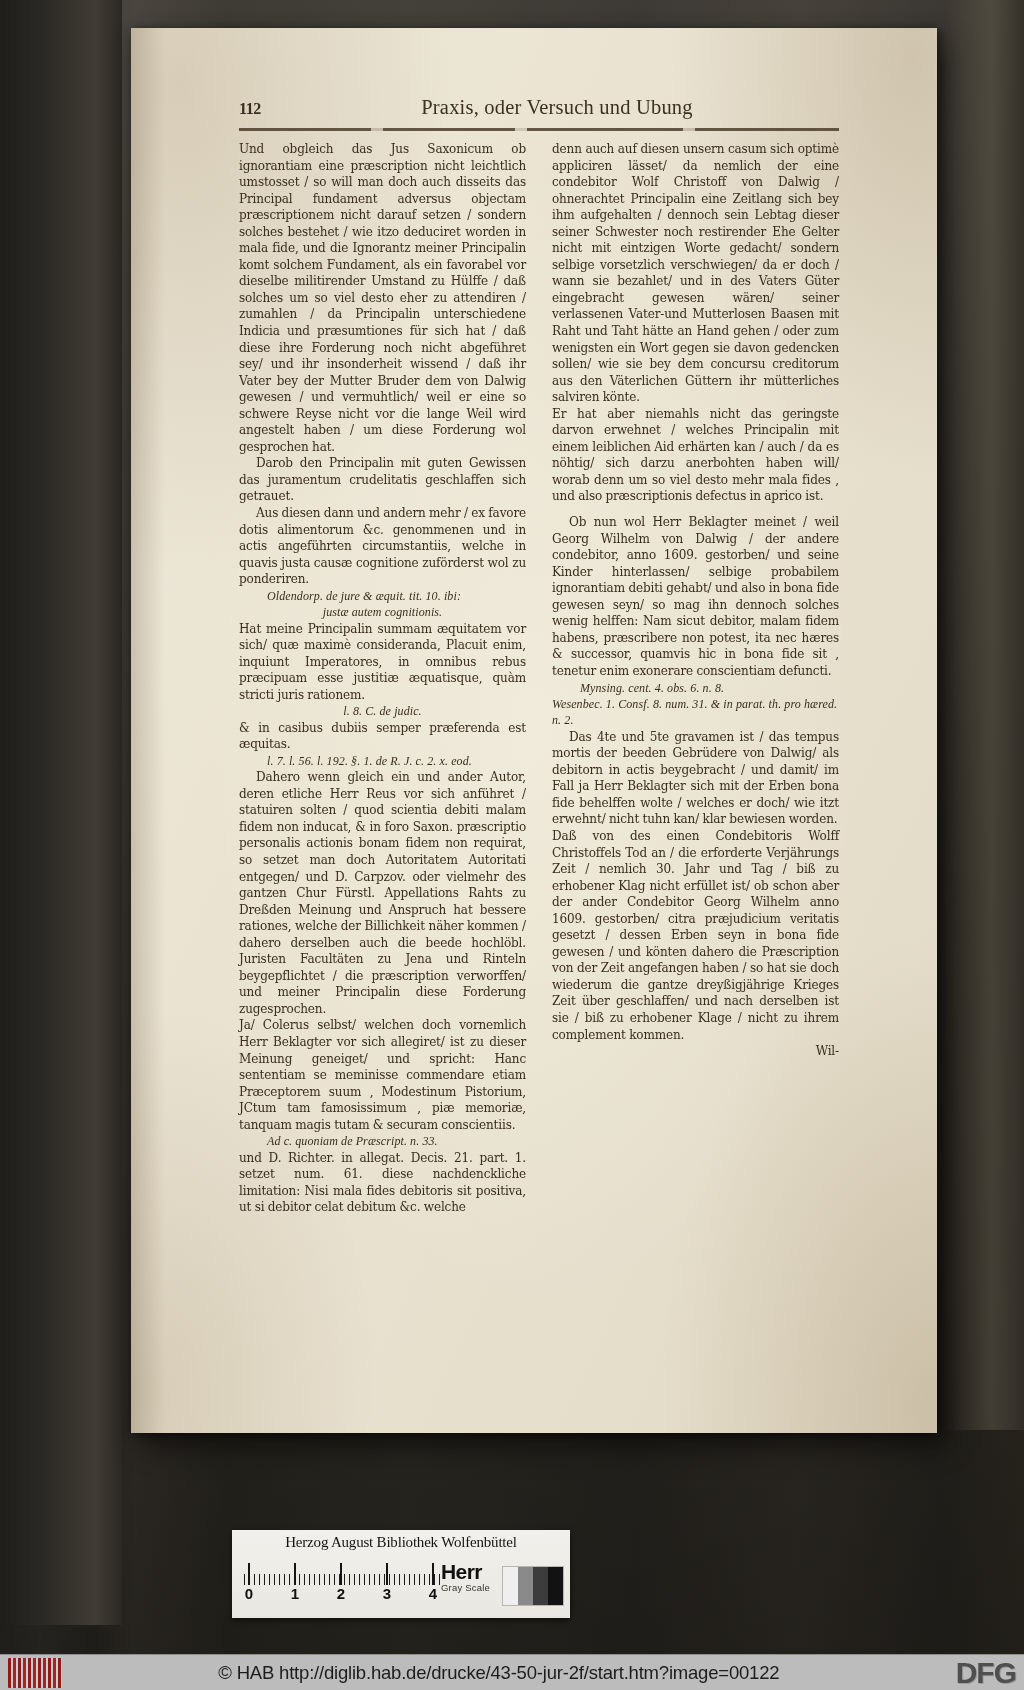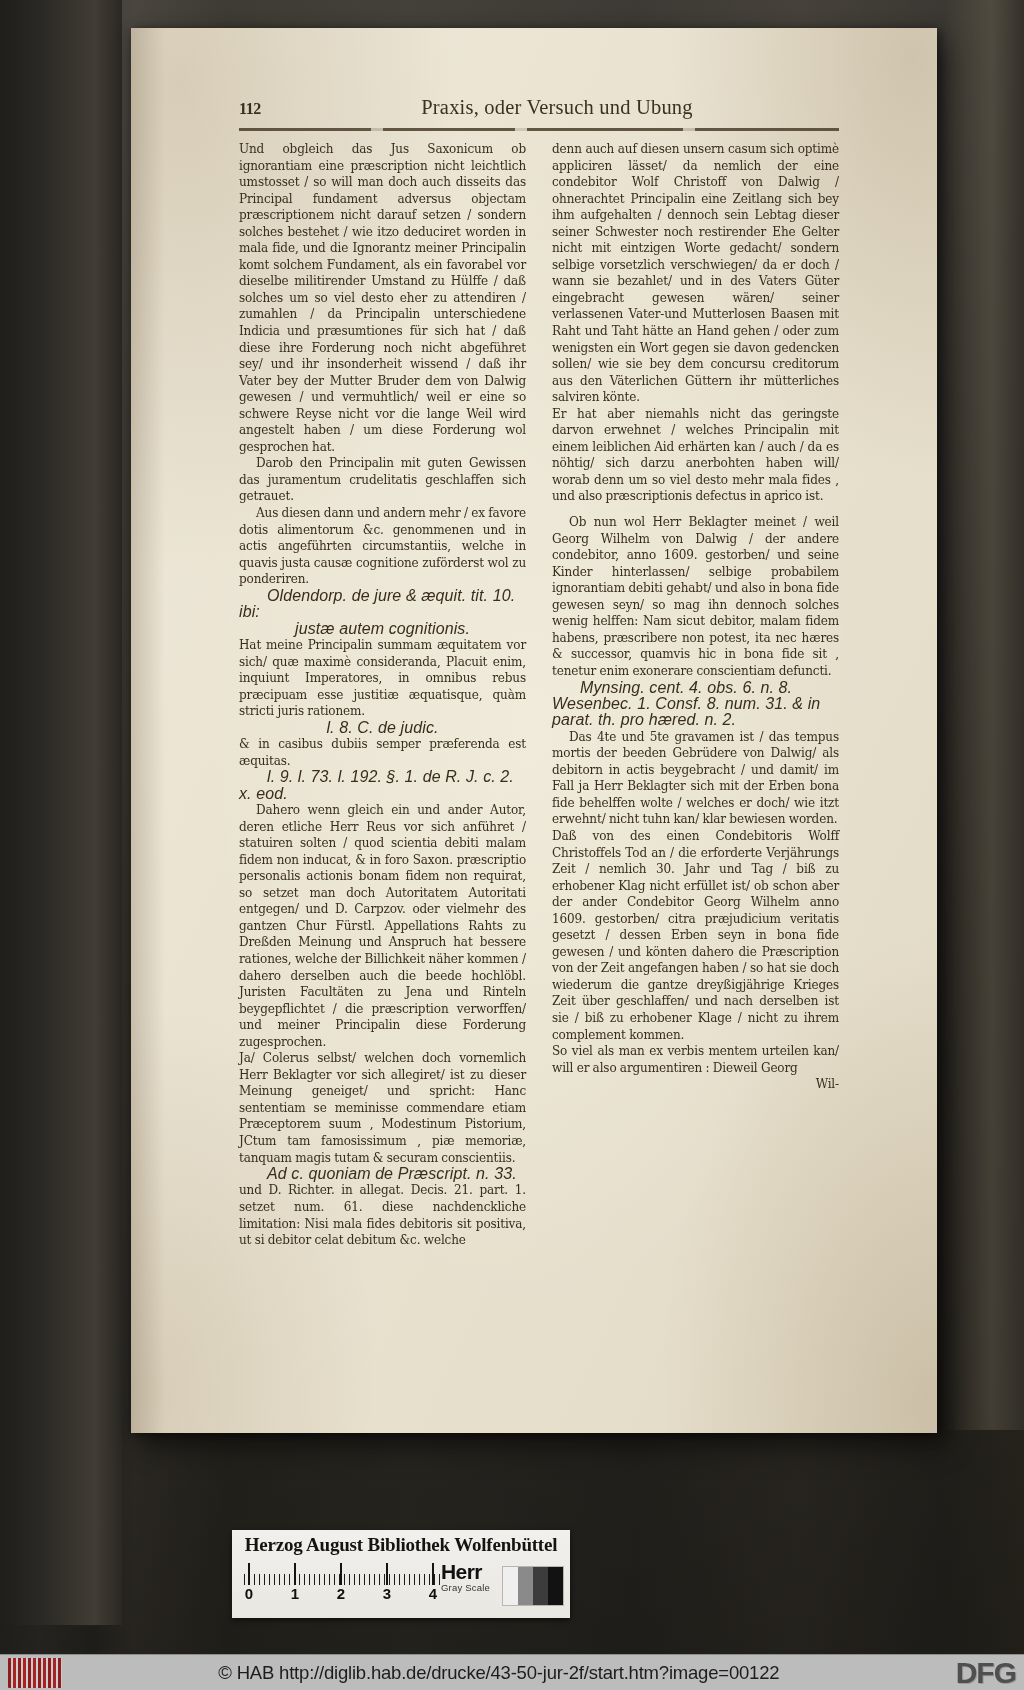--- a/index.html
+++ b/index.html
@@ -137,44 +137,44 @@
     hyphens: none;
     word-spacing: -0.3px;
     letter-spacing: -0.15px;
   }
   p.frak { margin-bottom: 0; }
   p.indent { text-indent: 17px; }
   p.gap { margin-top: 9px; }
 
   
   .cite {
-    font-family: Liberation Sans, sans-serif;
+    font-family: Liberation Serif, serif;
     font-style: italic;
-    font-size: 16px;
+    font-size: 12px;
     line-height: 16.4px;
     text-align: center;
     color: #3a2d1d;
     letter-spacing: 0.1px;
   }
   .cite.l { text-align: left; text-indent: 28px; }
   .cite.hang { text-align: left; }
 
   
   .target {
     position: absolute;
     left: 232px; top: 1530px;
     width: 338px; height: 88px;
     background: linear-gradient(180deg,#f2f0ec 0%, #e9e7e2 100%);
     box-shadow: 0 2px 5px rgba(0,0,0,0.6);
     overflow: hidden;
   }
   .target .tlabel {
     font-family: "Liberation Serif", serif;
-    font-weight: 700;
-    font-size: 19px;
+    font-weight: 400;
+    font-size: 15px;
     color: #141414;
     text-align: center;
     padding-top: 4px;
     letter-spacing: -0.2px;
     white-space: nowrap;
   }
   .ruler {
     position: absolute; left: 12px; top: 33px; width: 196px; height: 48px;
   }
   .ticks {
@@ -278,36 +278,35 @@
 
         <div class="col">
           <p class="frak">Und obgleich das Jus Saxonicum ob ignorantiam eine præscription nicht leichtlich umstosset / so will man doch auch disseits das Principal fundament adversus objectam præscriptionem nicht darauf setzen / sondern solches bestehet / wie itzo deduciret worden in mala fide, und die Ignorantz meiner Principalin komt solchem Fundament, als ein favorabel vor dieselbe militirender Umstand zu Hülffe / daß solches um so viel desto eher zu attendiren / zumahlen / da Principalin unterschiedene Indicia und præsumtiones für sich hat / daß diese ihre Forderung noch nicht abgeführet sey/ und ihr insonderheit wissend / daß ihr Vater bey der Mutter Bruder dem von Dalwig gewesen / und vermuhtlich/ weil er eine so schwere Reyse nicht vor die lange Weil wird angestelt haben / um diese Forderung wol gesprochen hat.</p>
           <p class="frak indent">Darob den Principalin mit guten Gewissen das juramentum crudelitatis geschlaffen sich getrauet.</p>
           <p class="frak indent">Aus diesen dann und andern mehr / ex favore dotis alimentorum &amp;c. genommenen und in actis angeführten circumstantiis, welche in quavis justa causæ cognitione zuförderst wol zu ponderiren.</p>
           <p class="cite l">Oldendorp. de jure &amp; æquit. tit. 10. ibi:</p>
           <p class="cite">justæ autem cognitionis.</p>
           <p class="frak">Hat meine Principalin summam æquitatem vor sich/ quæ maximè consideranda, Placuit enim, inquiunt Imperatores, in omnibus rebus præcipuam esse justitiæ æquatisque, quàm stricti juris rationem.</p>
           <p class="cite">l. 8. C. de judic.</p>
           <p class="frak">&amp; in casibus dubiis semper præferenda est æquitas.</p>
-          <p class="cite l">l. 9. l. 73. l. 192. §. 1. de R. J. c. 2. x. eod.</p>
+          <p class="cite l">l. 7. l. 56. l. 192. §. 1. de R. J. c. 2. x. eod.</p>
           <p class="frak indent">Dahero wenn gleich ein und ander Autor, deren etliche Herr Reus vor sich anführet / statuiren solten / quod scientia debiti malam fidem non inducat, &amp; in foro Saxon. præscriptio personalis actionis bonam fidem non requirat, so setzet man doch Autoritatem Autoritati entgegen/ und D. Carpzov. oder vielmehr des gantzen Chur Fürstl. Appellations Rahts zu Dreßden Meinung und Anspruch hat bessere rationes, welche der Billichkeit näher kommen / dahero derselben auch die beede hochlöbl. Juristen Facultäten zu Jena und Rinteln beygepflichtet / die præscription verworffen/ und meiner Principalin diese Forderung zugesprochen.</p>
           <p class="frak">Ja/ Colerus selbst/ welchen doch vornemlich Herr Beklagter vor sich allegiret/ ist zu dieser Meinung geneiget/ und spricht: Hanc sententiam se meminisse commendare etiam Præceptorem suum , Modestinum Pistorium, JCtum tam famosissimum , piæ memoriæ, tanquam magis tutam &amp; securam conscientiis.</p>
           <p class="cite l">Ad c. quoniam de Præscript. n. 33.</p>
           <p class="frak">und D. Richter. in allegat. Decis. 21. part. 1. setzet num. 61. diese nachdenckliche limitation: Nisi mala fides debitoris sit positiva, ut si debitor celat debitum &amp;c. welche</p>
         </div>
 
         <div class="col">
           <p class="frak">denn auch auf diesen unsern casum sich optimè appliciren lässet/ da nemlich der eine condebitor Wolf Christoff von Dalwig / ohnerachtet Principalin eine Zeitlang sich bey ihm aufgehalten / dennoch sein Lebtag dieser seiner Schwester noch restirender Ehe Gelter nicht mit eintzigen Worte gedacht/ sondern selbige vorsetzlich verschwiegen/ da er doch / wann sie bezahlet/ und in des Vaters Güter eingebracht gewesen wären/ seiner verlassenen Vater-und Mutterlosen Baasen mit Raht und Taht hätte an Hand gehen / oder zum wenigsten ein Wort gegen sie davon gedencken sollen/ wie sie bey dem concursu creditorum aus den Väterlichen Güttern ihr mütterliches salviren könte.</p>
           <p class="frak">Er hat aber niemahls nicht das geringste darvon erwehnet / welches Principalin mit einem leiblichen Aid erhärten kan / auch / da es nöhtig/ sich darzu anerbohten haben will/ worab denn um so viel desto mehr mala fides , und also præscriptionis defectus in aprico ist.</p>
           <p class="frak indent gap">Ob nun wol Herr Beklagter meinet / weil Georg Wilhelm von Dalwig / der andere condebitor, anno 1609. gestorben/ und seine Kinder hinterlassen/ selbige probabilem ignorantiam debiti gehabt/ und also in bona fide gewesen seyn/ so mag ihn dennoch solches wenig helffen: Nam sicut debitor, malam fidem habens, præscribere non potest, ita nec hæres &amp; successor, quamvis hic in bona fide sit , tenetur enim exonerare conscientiam defuncti.</p>
           <p class="cite l">Mynsing. cent. 4. obs. 6. n. 8.</p>
           <p class="cite hang">Wesenbec. 1. Consf. 8. num. 31. &amp; in parat. th. pro hæred. n. 2.</p>
           <p class="frak indent">Das 4te und 5te gravamen ist / das tempus mortis der beeden Gebrüdere von Dalwig/ als debitorn in actis beygebracht / und damit/ im Fall ja Herr Beklagter sich mit der Erben bona fide behelffen wolte / welches er doch/ wie itzt erwehnt/ nicht tuhn kan/ klar bewiesen worden.</p>
           <p class="frak">Daß von des einen Condebitoris Wolff Christoffels Tod an / die erforderte Verjährungs Zeit / nemlich 30. Jahr und Tag / biß zu erhobener Klag nicht erfüllet ist/ ob schon aber der ander Condebitor Georg Wilhelm anno 1609. gestorben/ citra præjudicium veritatis gesetzt / dessen Erben seyn in bona fide gewesen / und könten dahero die Præscription von der Zeit angefangen haben / so hat sie doch wiederum die gantze dreyßigjährige Krieges Zeit über geschlaffen/ und nach derselben ist sie / biß zu erhobener Klage / nicht zu ihrem complement kommen.</p>
-          <p class="frak">So viel als man ex verbis mentem urteilen kan/ will er also argumentiren : Dieweil Georg</p>
           <p class="frak" style="text-align:right">Wil-</p>
         </div>
 
       </div>
     </div>
   </div>
 
   <div class="target">
     <div class="tlabel">Herzog August Bibliothek Wolfenbüttel</div>
 

